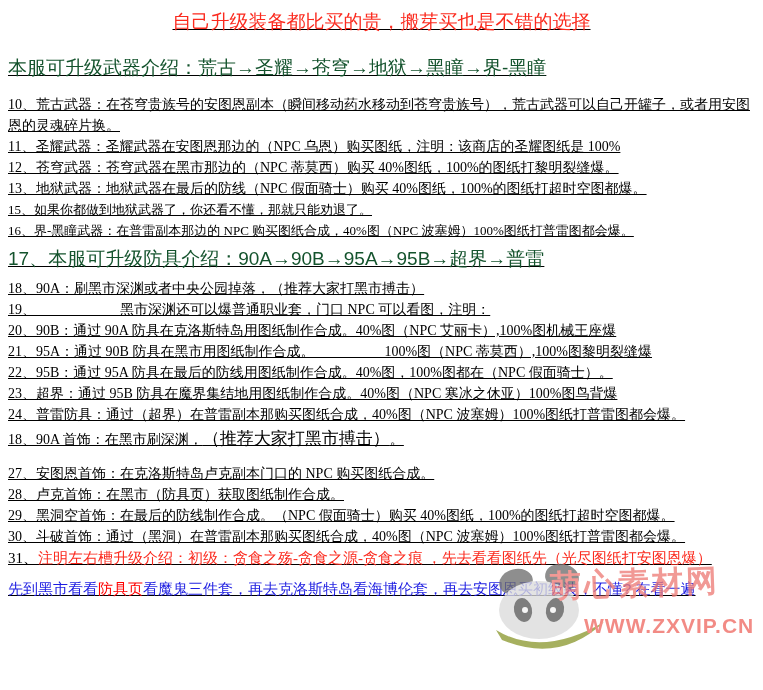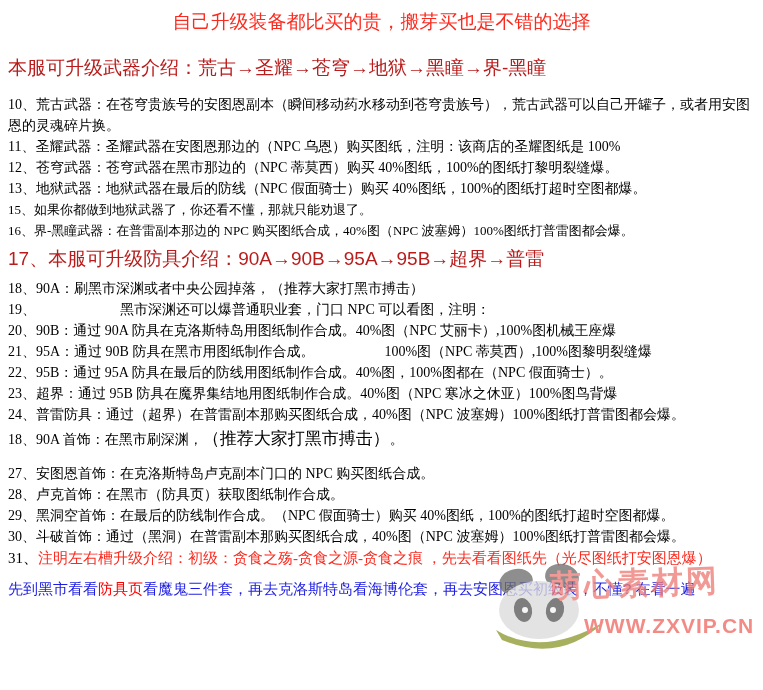--- a/index.html
+++ b/index.html
@@ -4,35 +4,36 @@
 <style>
   html, body { margin: 0; padding: 0; background: #ffffff; }
   .page {
     position: relative;
     width: 763px;
     height: 690px;
     background: #ffffff;
     overflow: hidden;
     font-family: "Liberation Serif", "DejaVu Serif", serif;
     color: #000000;
+    text-decoration: underline;
   }
   .title {
     padding-top: 10px;
     text-align: center;
     font-size: 19px;
     line-height: 24px;
     color: #fb2a1e;
     font-family: "Liberation Sans", "DejaVu Sans", sans-serif;
   }
   .heading {
     margin: 0;
     padding: 0 4px 0 8px;
     font-size: 19px;
     line-height: 24px;
-    color: #b91c1c;
+    color: #14532d;
     font-family: "Liberation Sans", "DejaVu Sans", sans-serif;
     white-space: pre-wrap;
   }
   .h-weapons { margin-top: 22px; }
   .h-armor   { margin-top: 6px; margin-bottom: 7px; }
   .h-jewelry { margin-top: 13px; margin-bottom: 10px; }
   p.line {
     margin: 0;
     padding: 0 4px 0 8px;
     font-size: 14px;

